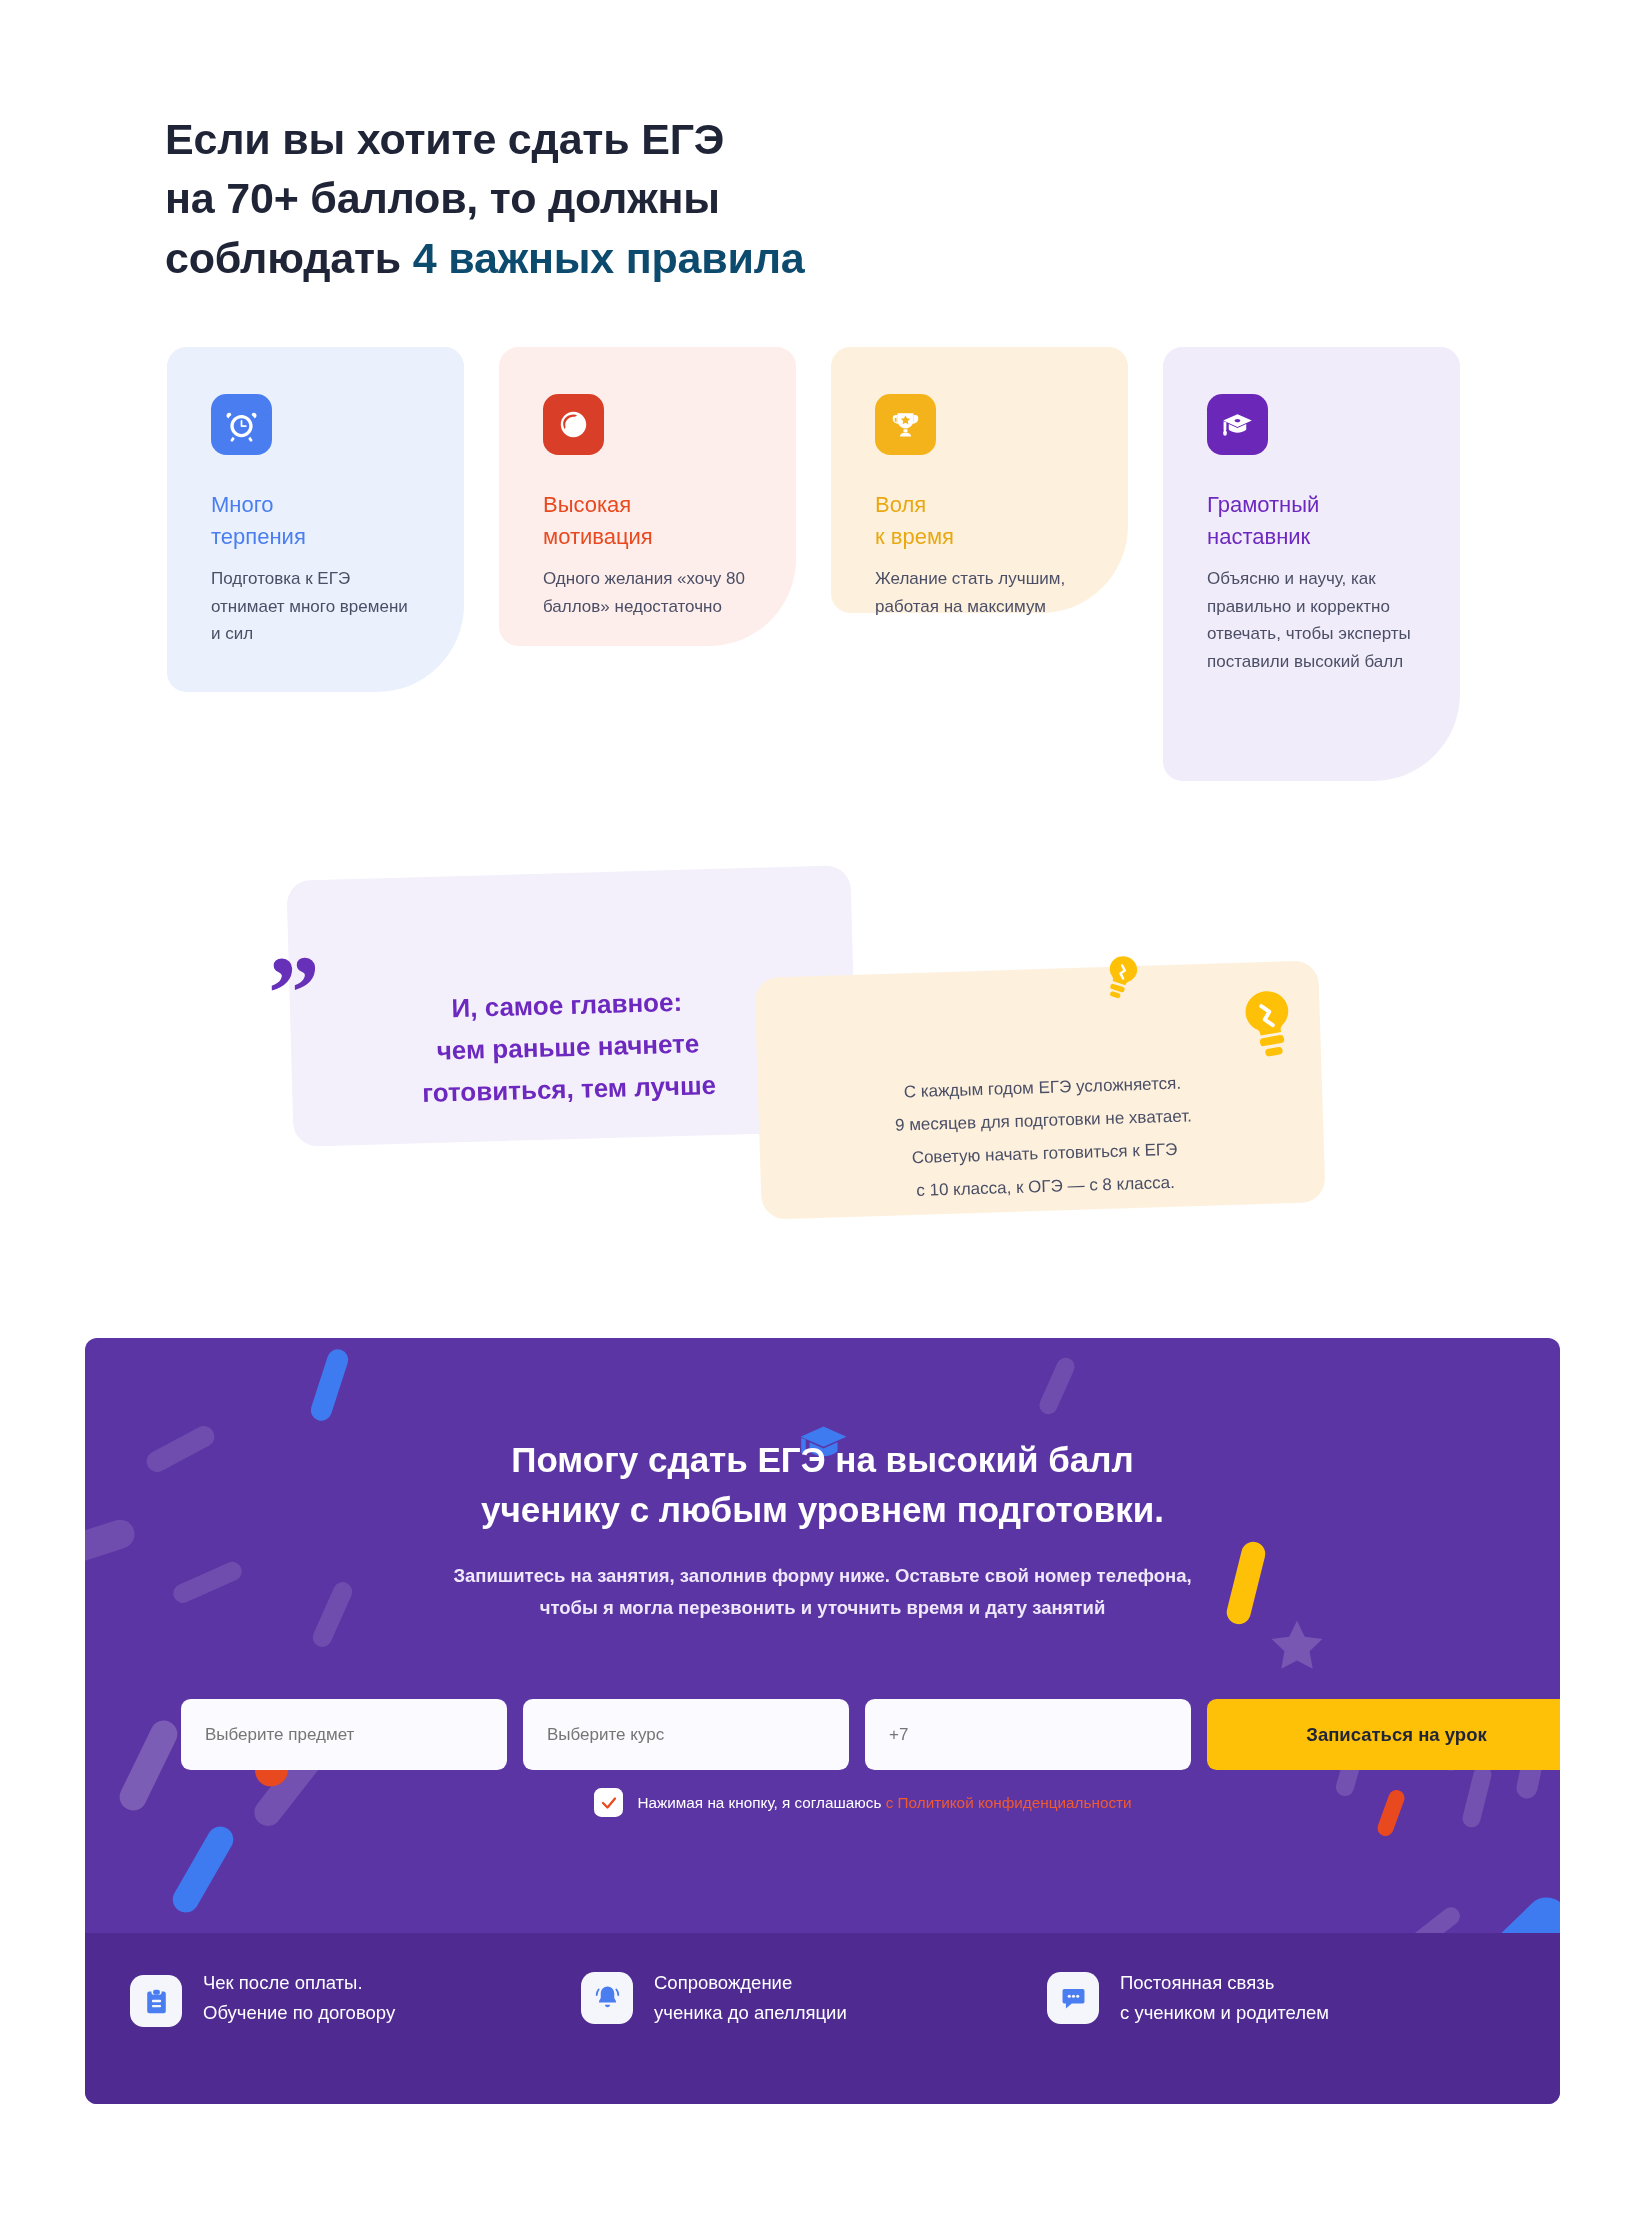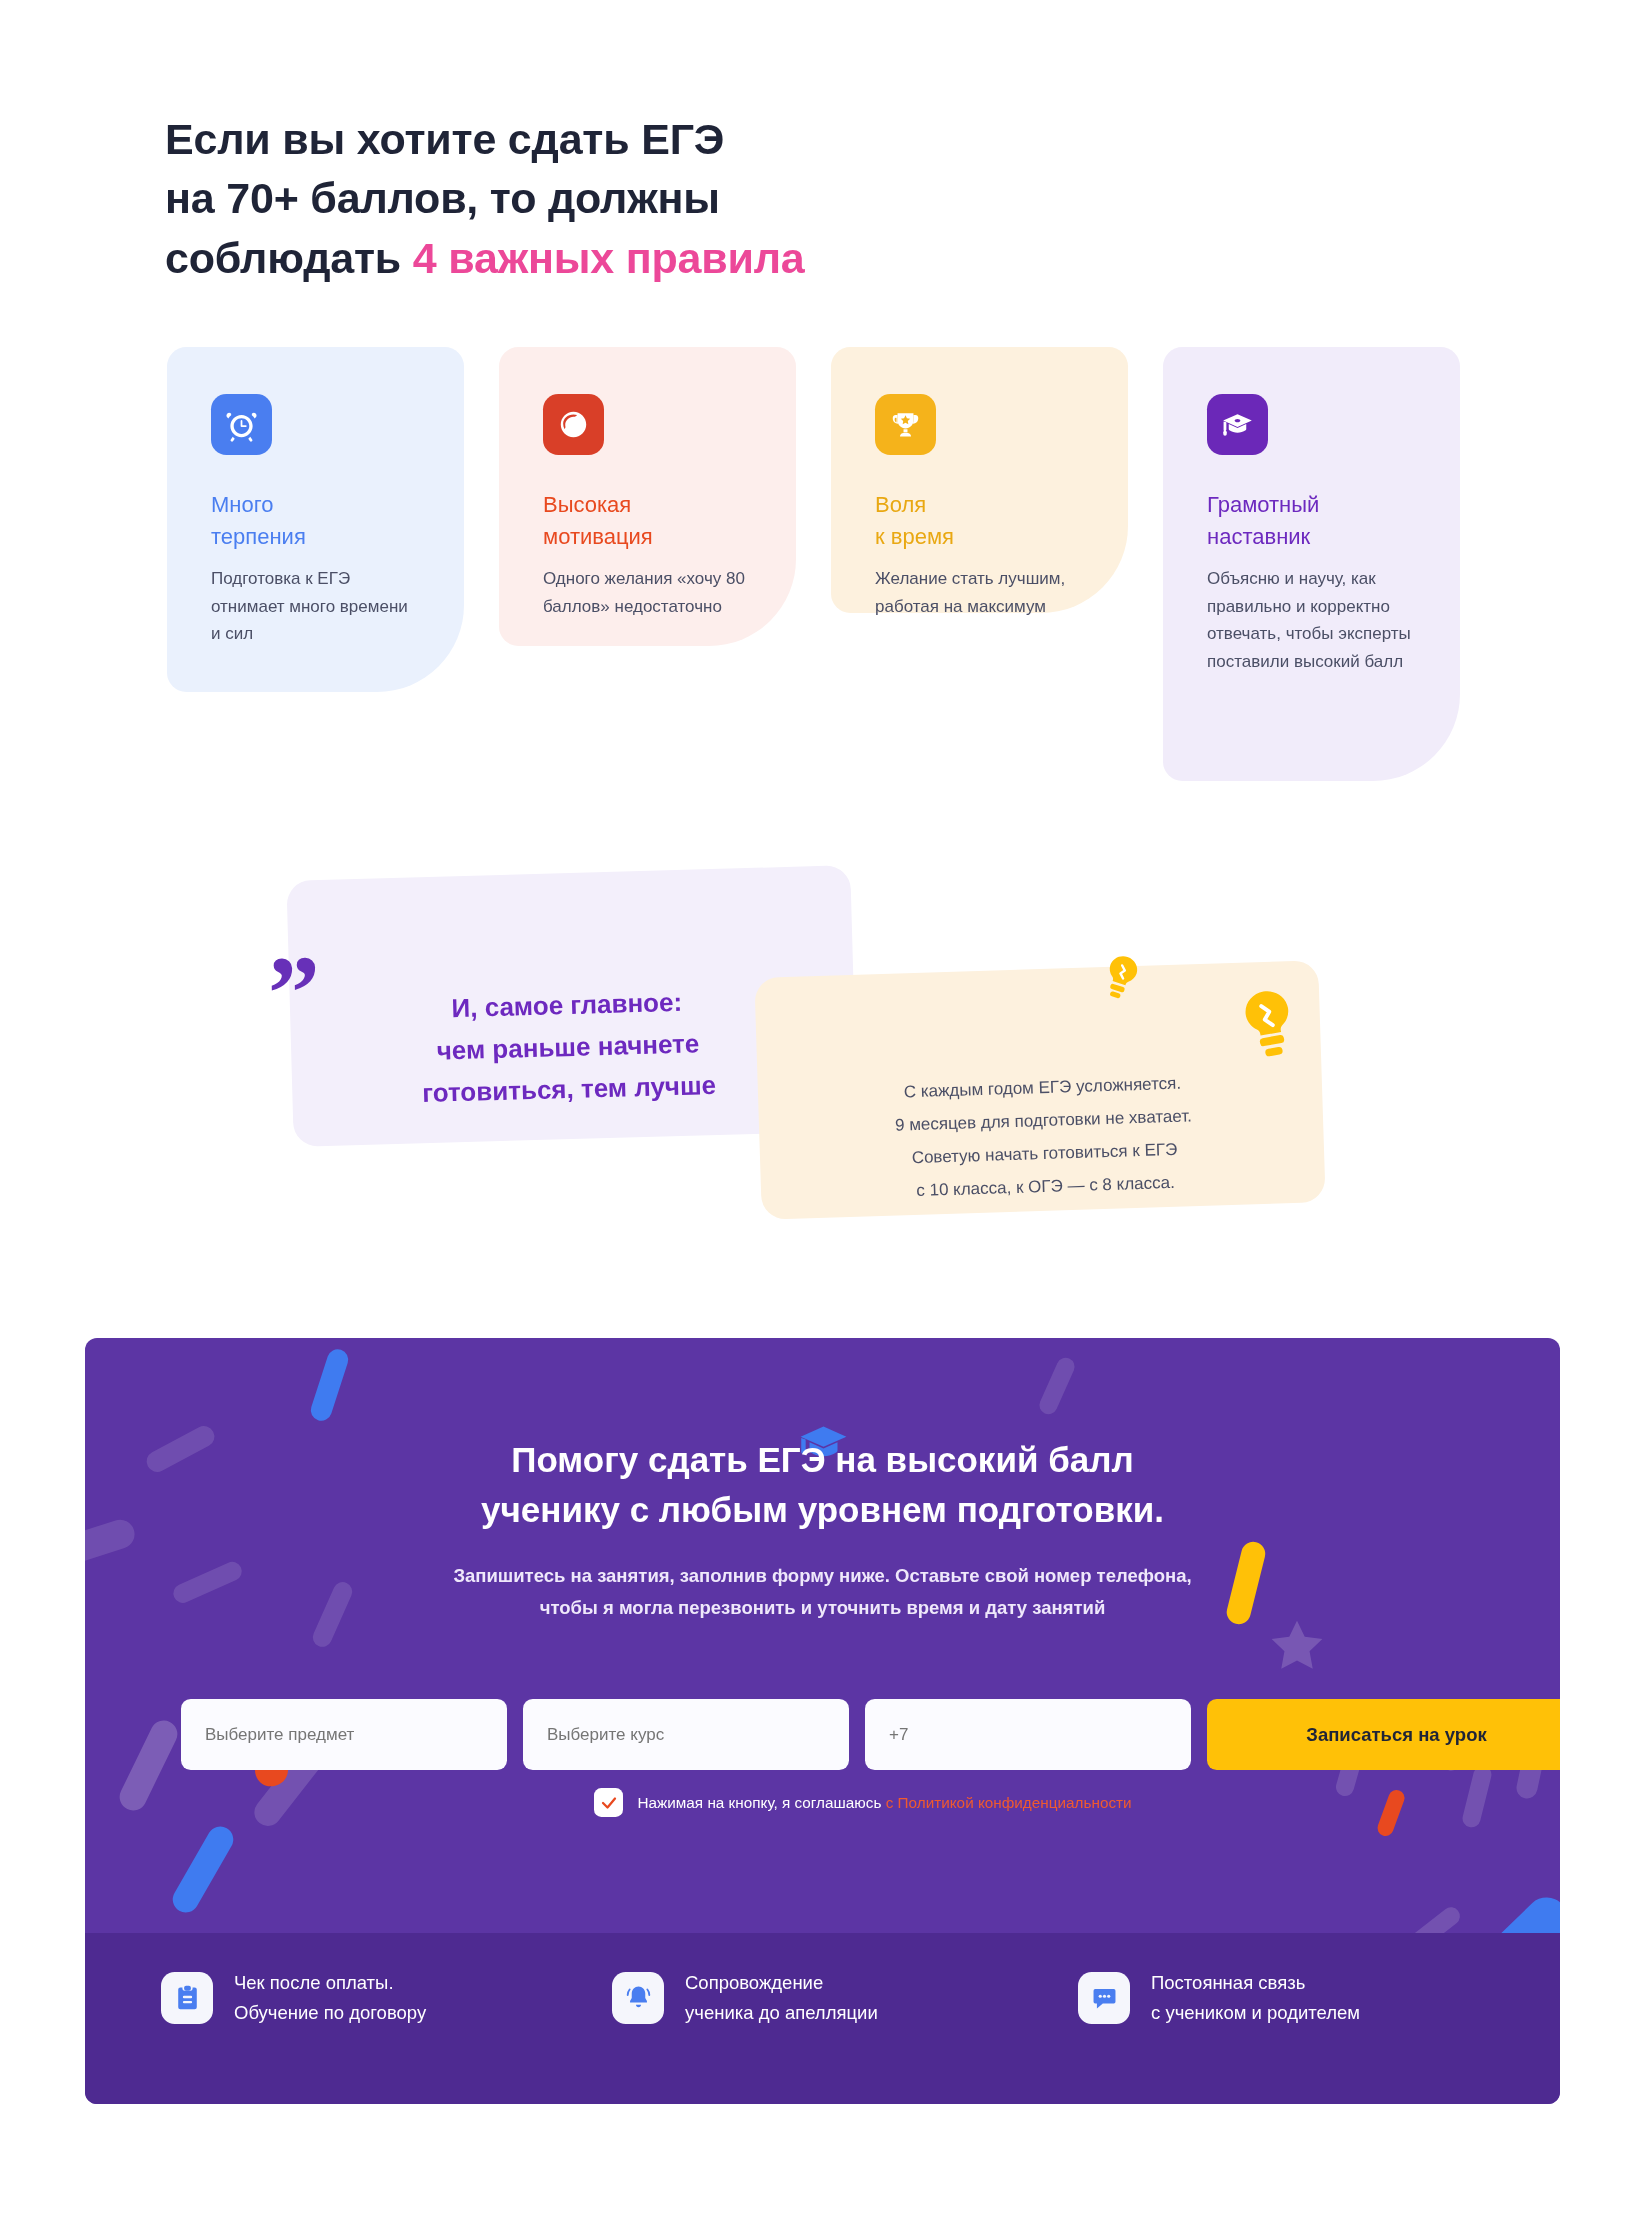--- a/index.html
+++ b/index.html
@@ -15,21 +15,21 @@
   
   .headline {
     position: absolute;
     left: 165px; top: 110px;
     font-size: 43px;
     line-height: 1.38;
     font-weight: 700;
     color: #1f2437;
     letter-spacing: -0.2px;
   }
-  .headline .accent { color: #ec4899; }
+  .headline .accent { color: #0c4a6e; }
 
   
   .cards { position: absolute; left: 167px; top: 347px; width: 1306px; height: 484px; }
   .card {
     position: absolute;
     width: 297px;
     padding: 47px 44px 32px 44px;
     border-radius: 19.3px;
   }
   .card.c0 { left: 0px;    top: 0px;   height: 345px; background:#eaf1fd; border-bottom-right-radius: 87px; }
@@ -151,21 +151,21 @@
   }
   .checkbox {
     width: 29px; height: 29px; border-radius: 7.3px; background:#ffffff;
     display:flex; align-items:center; justify-content:center;
   }
   .consent-text { font-size: 15.3px; color:#ffffff; }
   .consent-text .policy { color:#f05a2e; }
 
   .feature-row { position:absolute; left: 0; top: 630px; width: 1475px; display:flex; }
   .feature { display:flex; align-items:center; gap: 21px; }
-  .feature.f0 { margin-left: 76px; width: 451px; }
+  .feature.f0 { margin-left: 45px; width: 451px; align-items: flex-end; }
   .feature.f1 { margin-left: 0px;   width: 451px; }
   .feature.f2 { margin-left: 15px;   width: 451px; }
   .feature-icon {
     width: 52px; height: 52px; border-radius: 13.7px; background:#f5f6fc;
     display:flex; align-items:center; justify-content:center; flex:none;
   }
   .feature-text { font-size: 18.5px; line-height: 1.6; color:#ffffff; }
 
   
   .dec { position:absolute; border-radius: 805px; }

